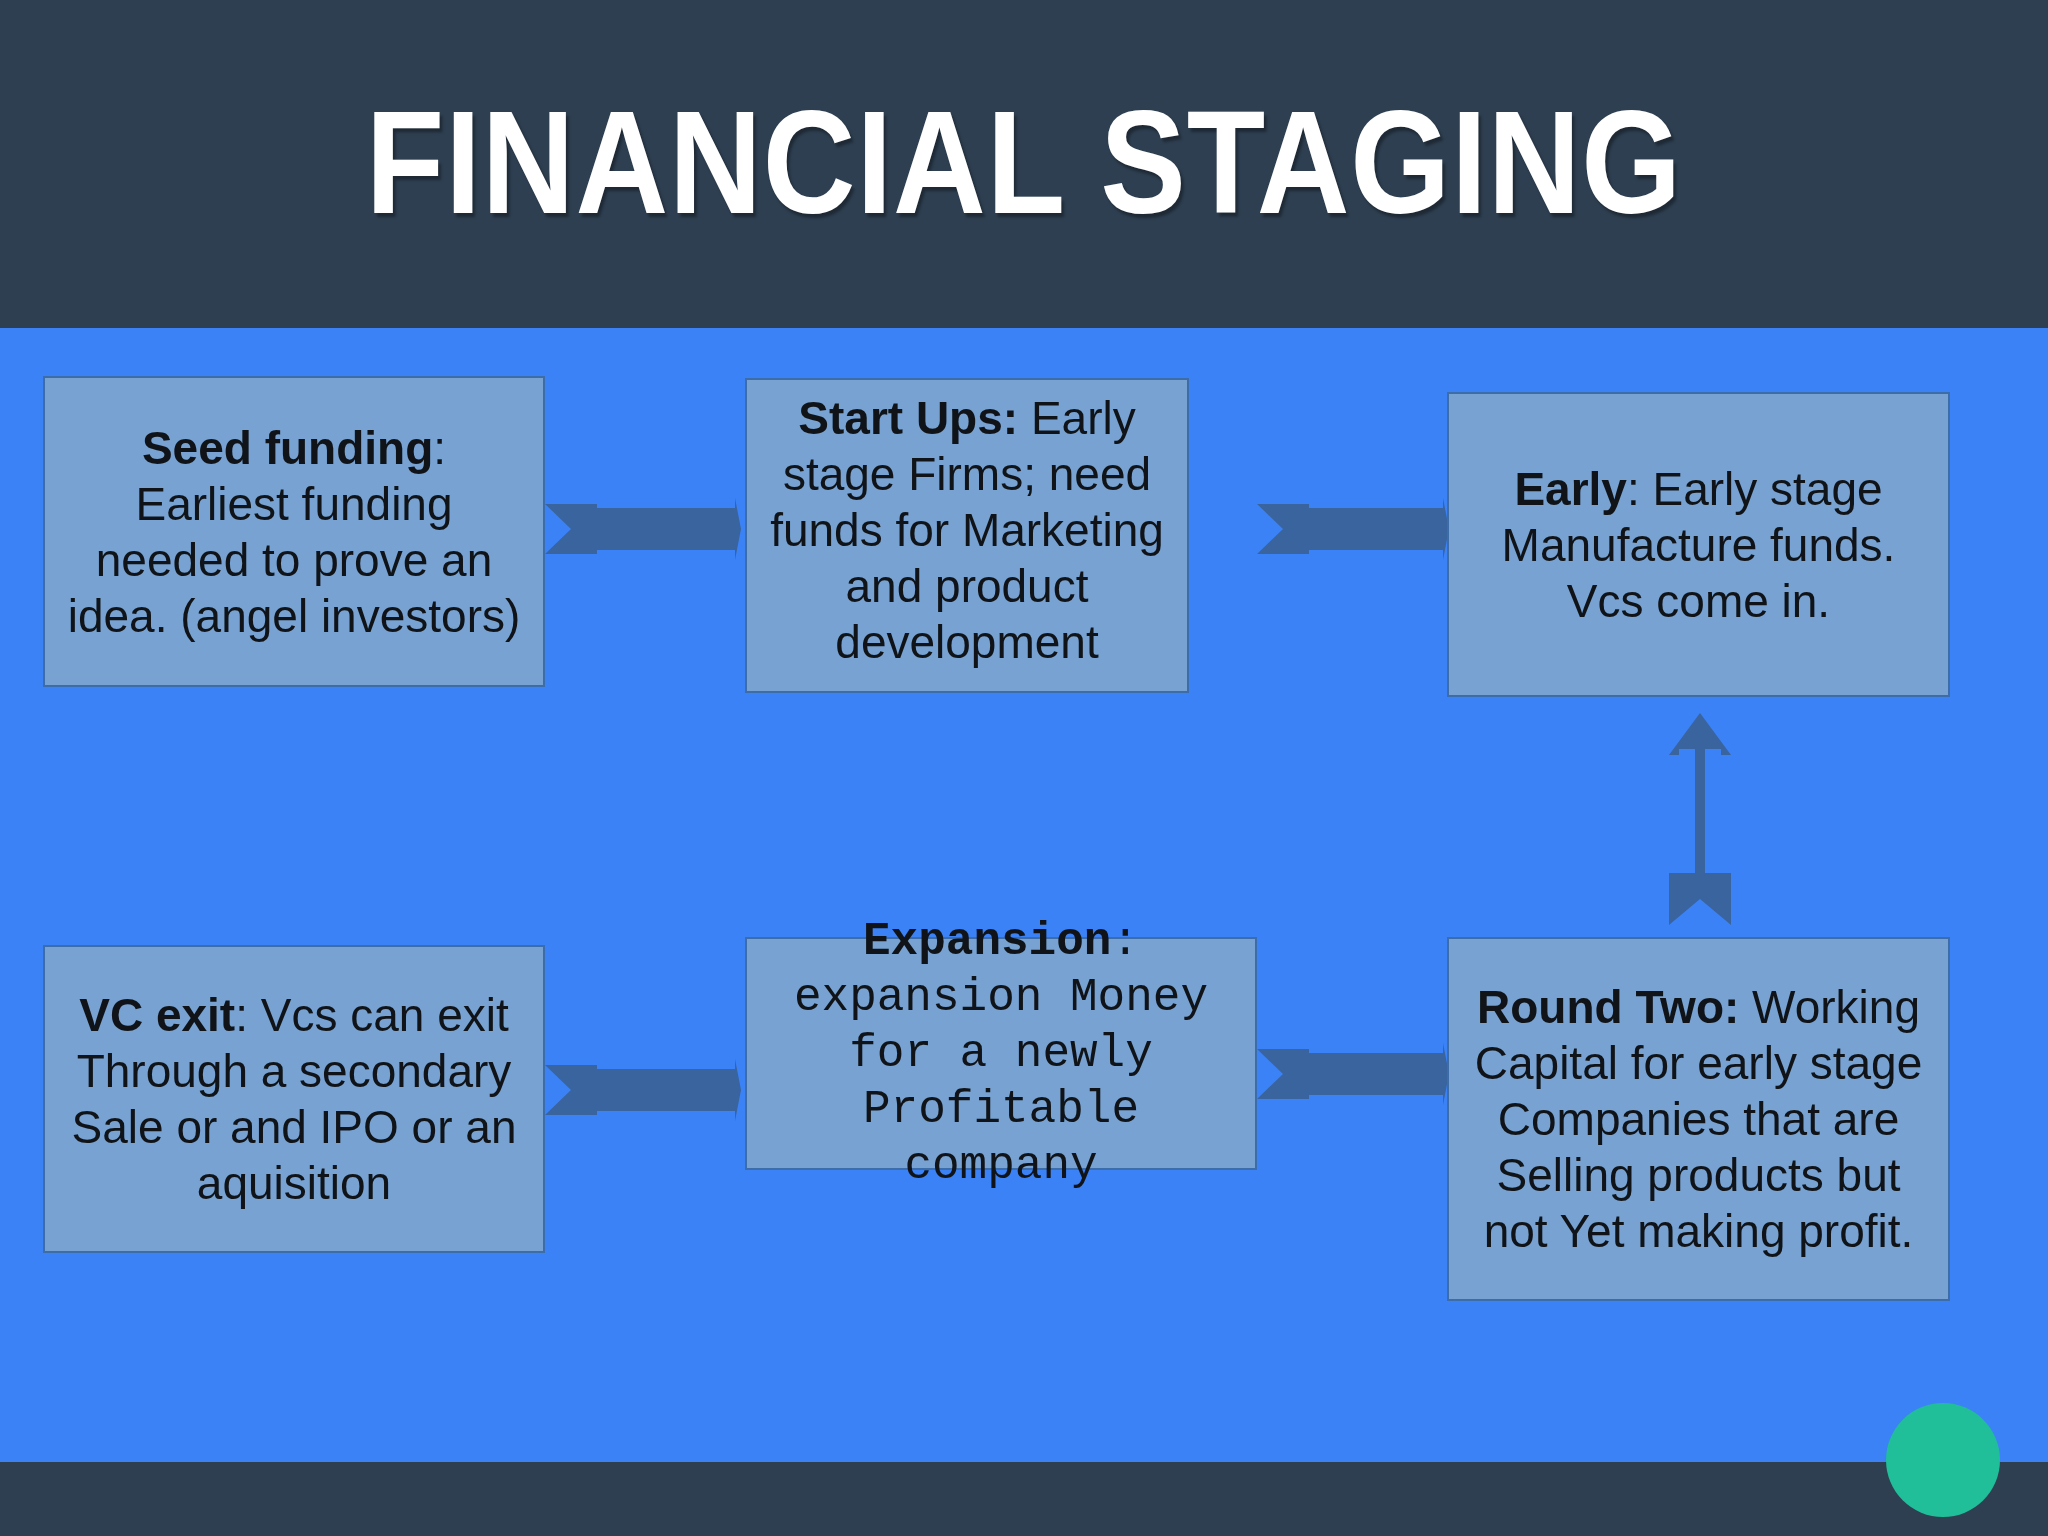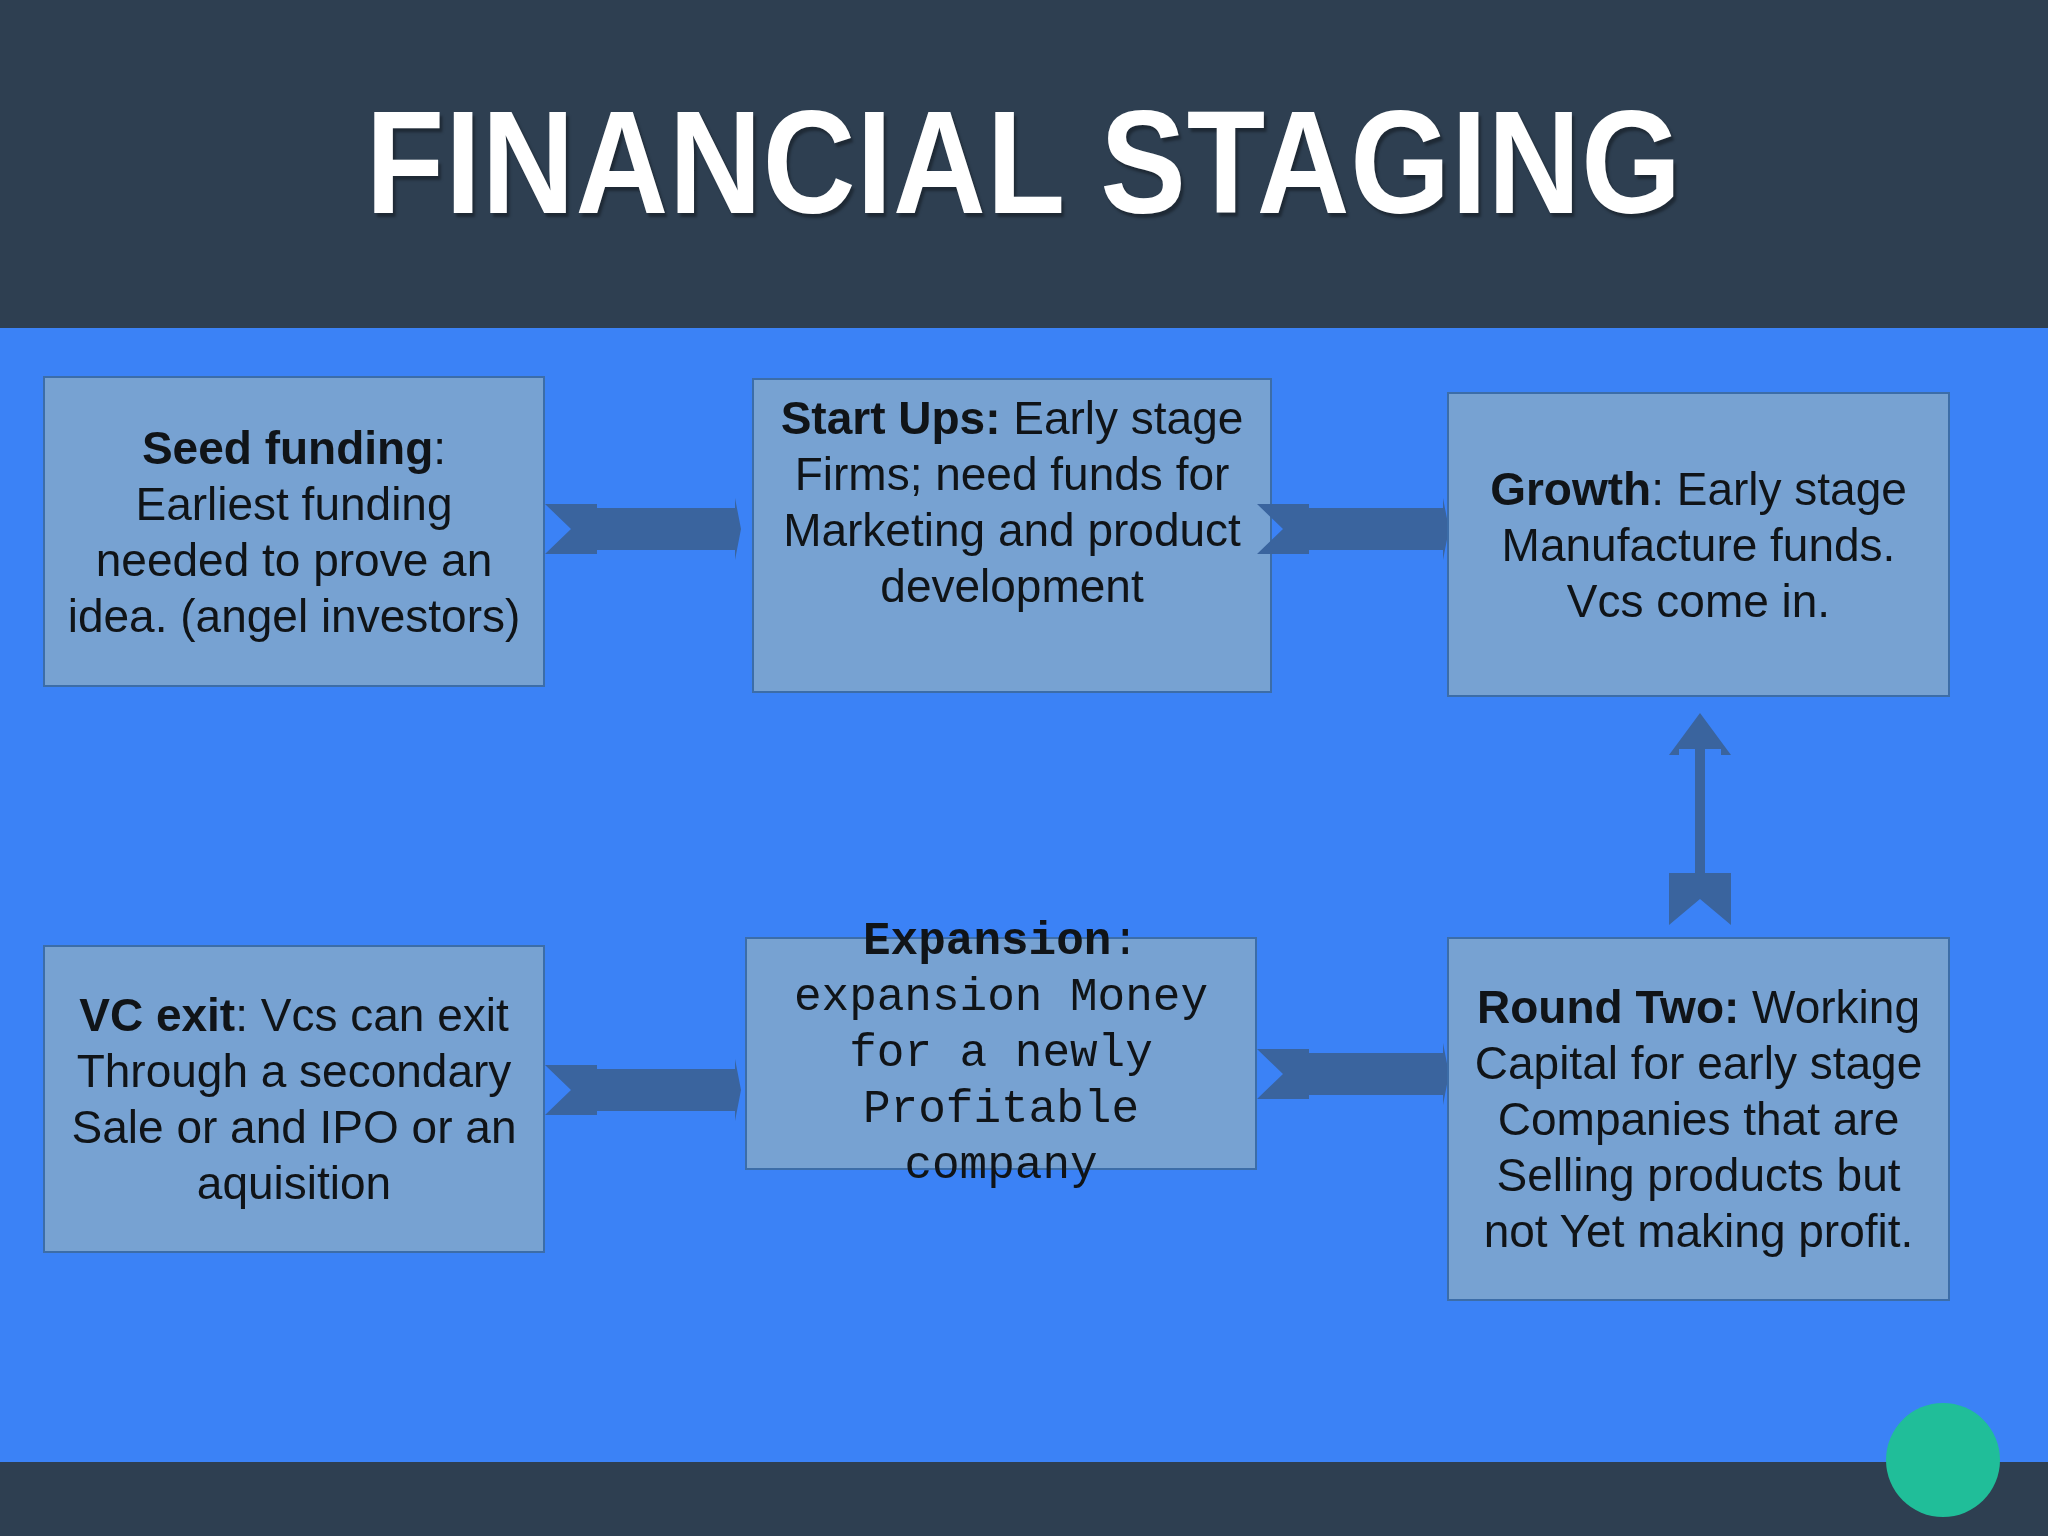--- a/index.html
+++ b/index.html
@@ -78,21 +78,21 @@
     display: flex;
     justify-content: center;
   }
   .pbox .txt { display: block; width: 100%; }
   .pbox b { font-weight: bold; }
 
   .align-top    { align-items: flex-start; }
   .align-center { align-items: center; }
 
   #box-seed      { left: 43px;   top: 376px;  width: 502px; height: 311px; }
-  #box-startups  { left: 745px;  top: 378px;  width: 520px; height: 315px; margin-left: 7px; }
+  #box-startups  { left: 745px;  top: 378px;  width: 444px; height: 315px; }
   #box-growth    { left: 1447px; top: 392px;  width: 503px; height: 305px; }
   #box-vcexit    { left: 43px;   top: 937px;  width: 502px; height: 308px; margin-top: 8px; }
   #box-expansion { left: 745px;  top: 937px;  width: 512px; height: 233px; font-family: Liberation Mono, monospace; }
   #box-roundtwo  { left: 1447px; top: 937px;  width: 503px; height: 364px; }
 
   
   .arrow-h, .arrow-v { position: absolute; }
   .arrow-h svg, .arrow-v svg { display: block; }
 
   #arrow-seed-startups       { left: 545px;  top: 498px;  width: 196px; height: 62px; }
@@ -123,21 +123,21 @@
     <span class="txt"><b>Start Ups:</b><span> Early stage Firms; need funds for Marketing and product development</span></span>
   </div>
 
   <div class="arrow-h" id="arrow-startups-growth">
     <svg viewBox="0 0 192 62" width="192" height="62" aria-hidden="true">
       <path d="M0,6 L52,6 L52,10 L186,10 L186,0 L192,31 L186,62 L186,52 L52,52 L52,56 L0,56 L26,31 Z" fill="#3A649E"></path>
     </svg>
   </div>
 
   <div class="pbox align-center" id="box-growth">
-    <span class="txt"><b>Growth</b><span>:</span><span> Early stage Manufacture funds. Vcs come in.</span></span>
+    <span class="txt"><b>Early</b><span>:</span><span> Early stage Manufacture funds. Vcs come in.</span></span>
   </div>
 
   <div class="arrow-v" id="arrow-roundtwo-growth">
     <svg viewBox="0 0 62 212" width="62" height="212" aria-hidden="true">
       <path d="M31,0 L62,42 L52,42 L52,36 L36,36 L36,160 L62,160 L62,212 L31,186 L0,212 L0,160 L26,160 L26,36 L10,36 L10,42 L0,42 Z" fill="#3A649E"></path>
     </svg>
   </div>
 
   <div class="pbox align-center" id="box-vcexit">
     <span class="txt"><b>VC exit</b><span>:</span><span> Vcs can exit Through a secondary Sale or and IPO or an aquisition</span></span>

